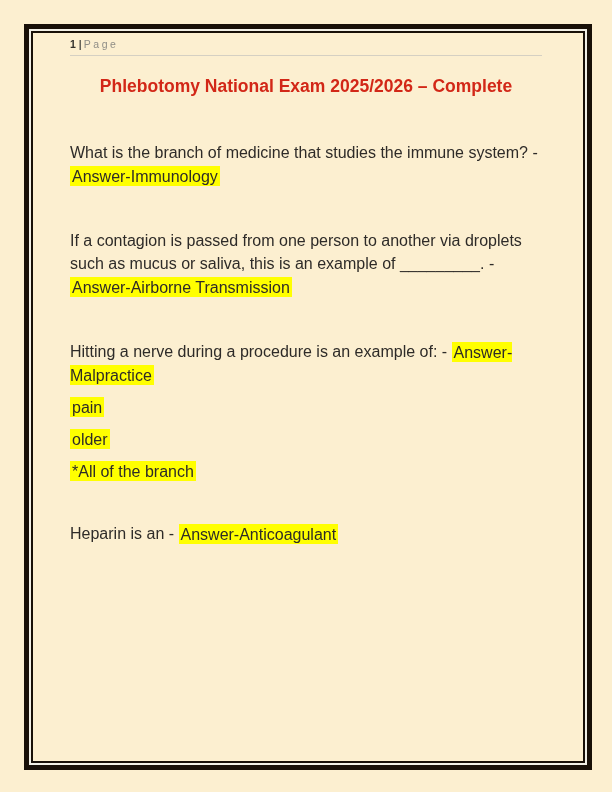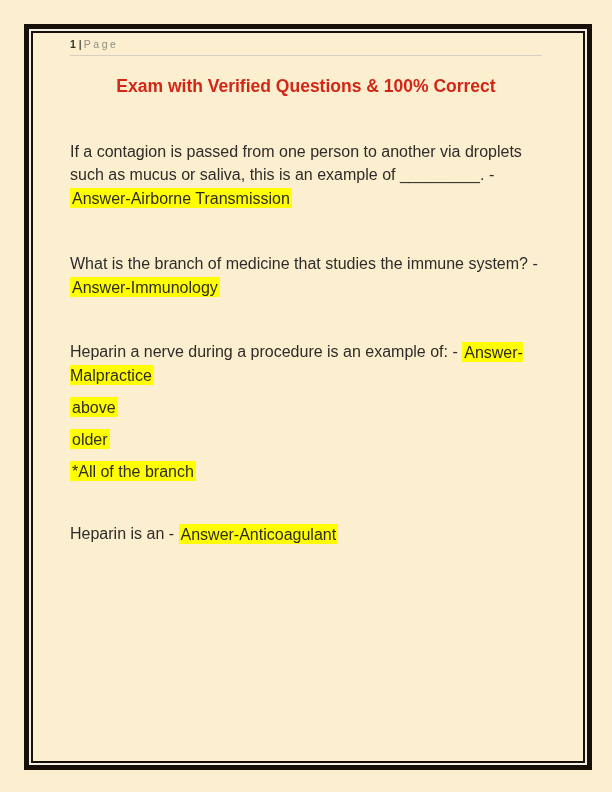--- a/index.html
+++ b/index.html
@@ -94,30 +94,30 @@
 
 <div class="frame-outer">
   <div class="frame-inner">
     <div class="content">
 
       <div class="pagenum-row">
         <span class="num">1</span><span class="sep">|</span><span class="pglabel">Page</span>
       </div>
 
       <h1 class="title">
-        <span class="title-line">Exam with Verified Questions &amp; 100% Correct</span>
+        <span class="title-line">Phlebotomy National Exam 2025/2026 – Complete</span>
       </h1>
+
+      <p class="q first"><span>What is the branch of medicine that studies the immune system? - </span><mark class="hl">Answer-Immunology</mark></p>
 
       <p class="q"><span>If a contagion is passed from one person to another via droplets such as mucus or saliva, this is an example of _________. - </span><mark class="hl">Answer-Airborne Transmission</mark></p>
 
-      <p class="q first"><span>What is the branch of medicine that studies the immune system? - </span><mark class="hl">Answer-Immunology</mark></p>
+      <p class="q"><span>Hitting a nerve during a procedure is an example of: - </span><mark class="hl">Answer-Malpractice</mark></p>
 
-      <p class="q"><span>Heparin a nerve during a procedure is an example of: - </span><mark class="hl">Answer-Malpractice</mark></p>
-
-      <p class="opt"><mark class="hl">above</mark></p>
+      <p class="opt"><mark class="hl">pain</mark></p>
       <p class="opt"><mark class="hl">older</mark></p>
       <p class="opt"><mark class="hl">*All of the branch</mark></p>
 
       <p class="q last"><span>Heparin is an - </span><mark class="hl">Answer-Anticoagulant</mark></p>
 
     </div>
   </div>
 </div>
 
 </body></html>

